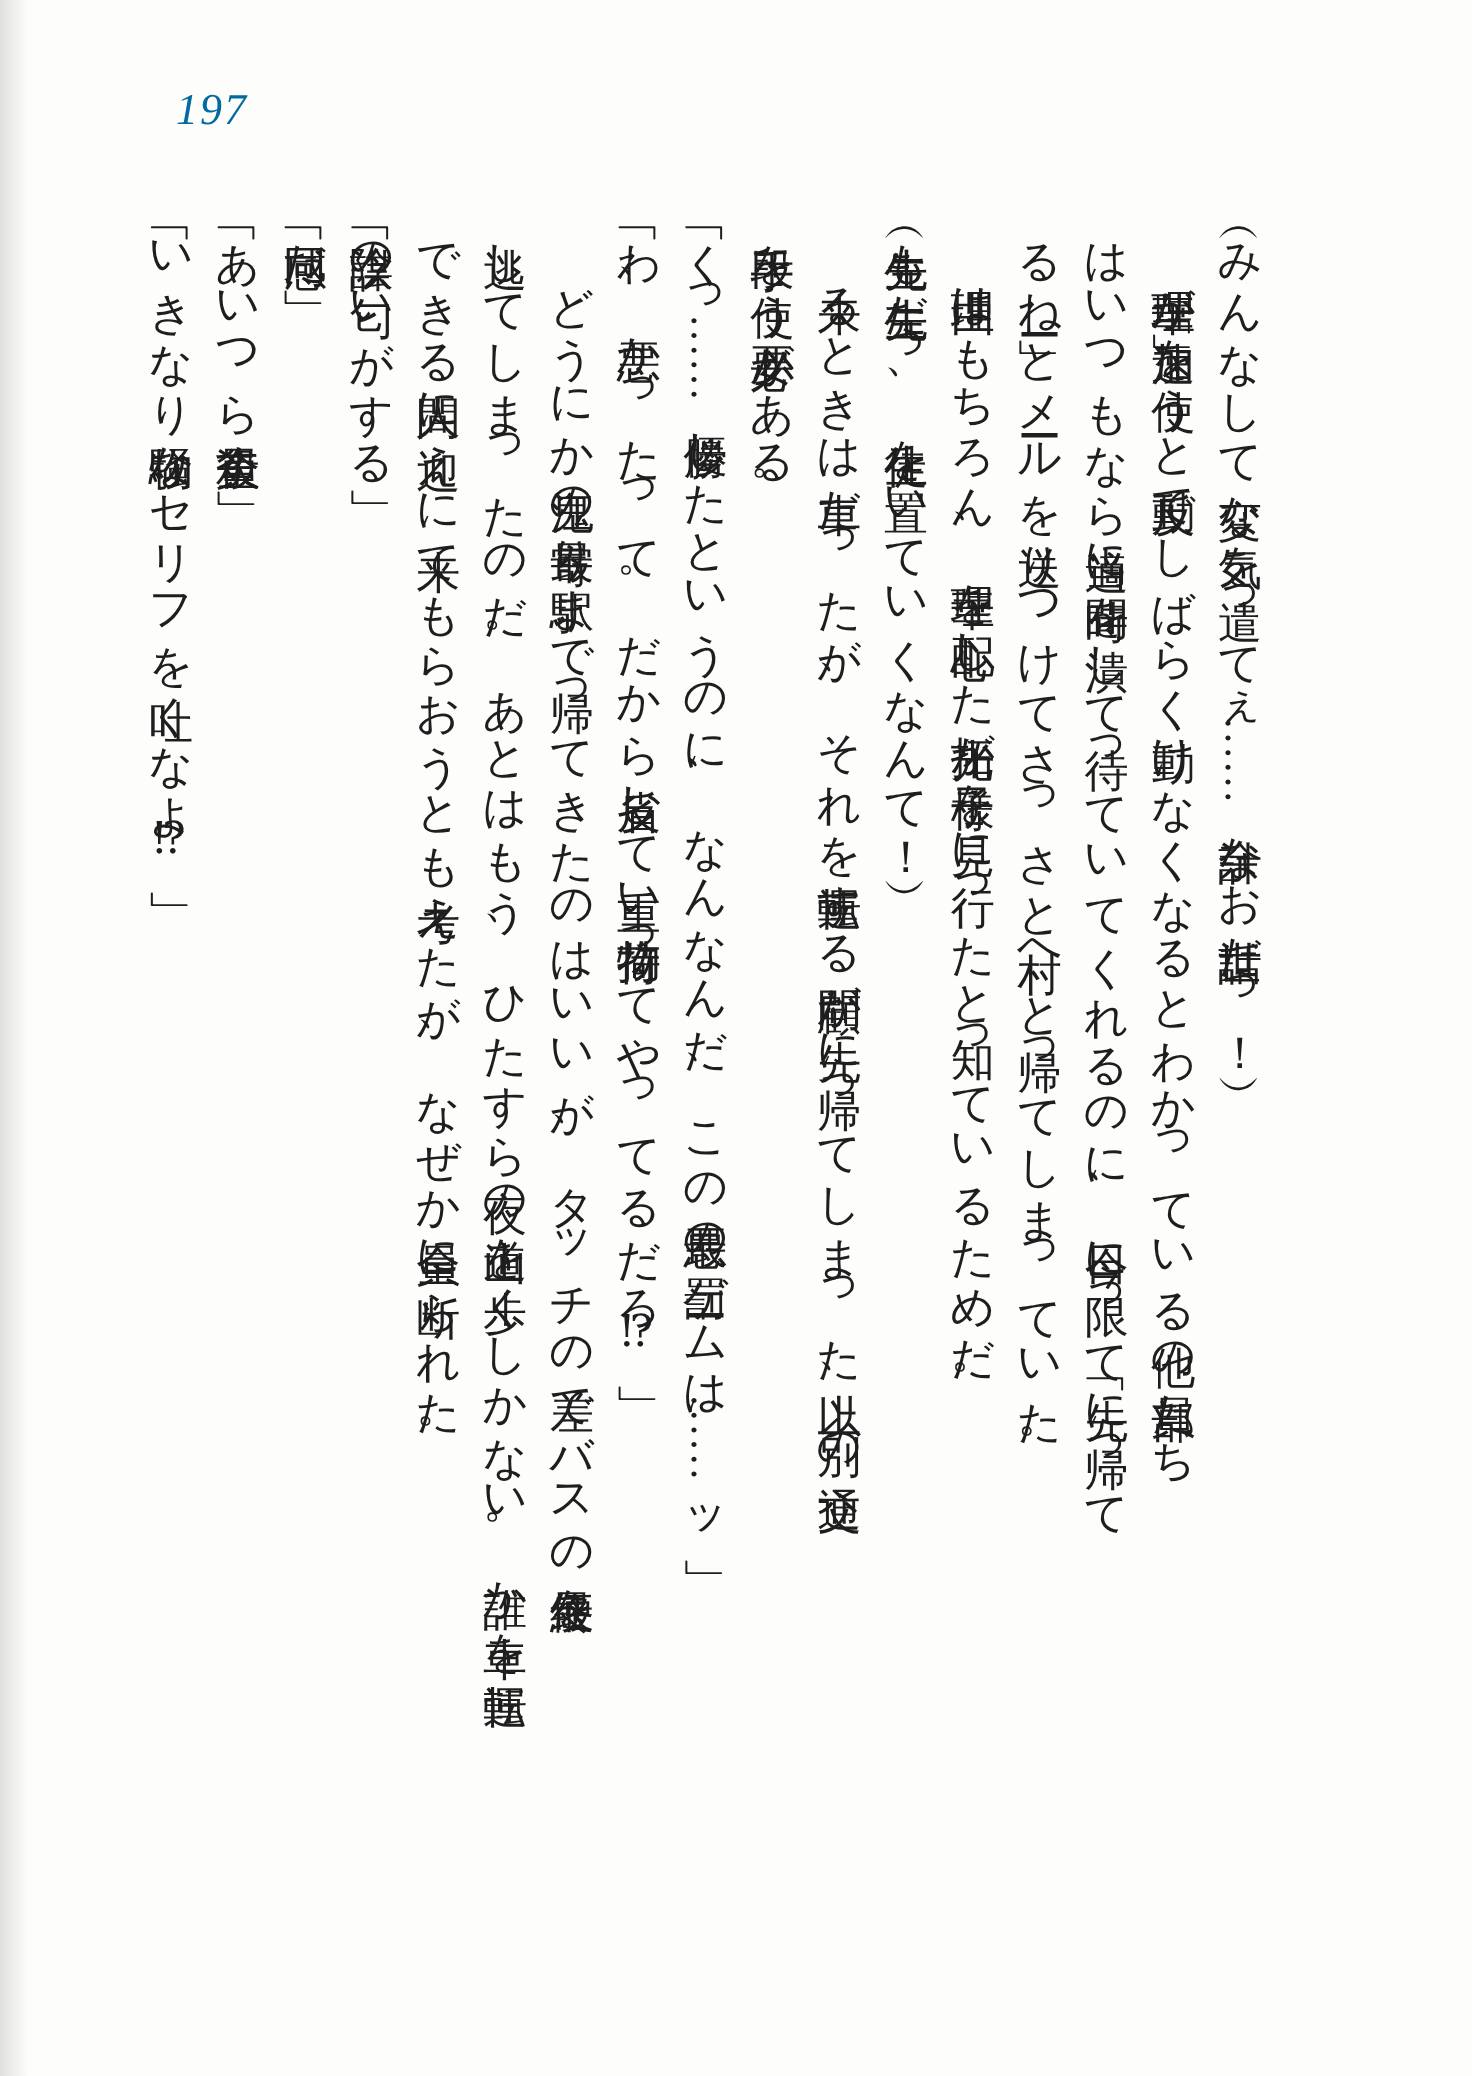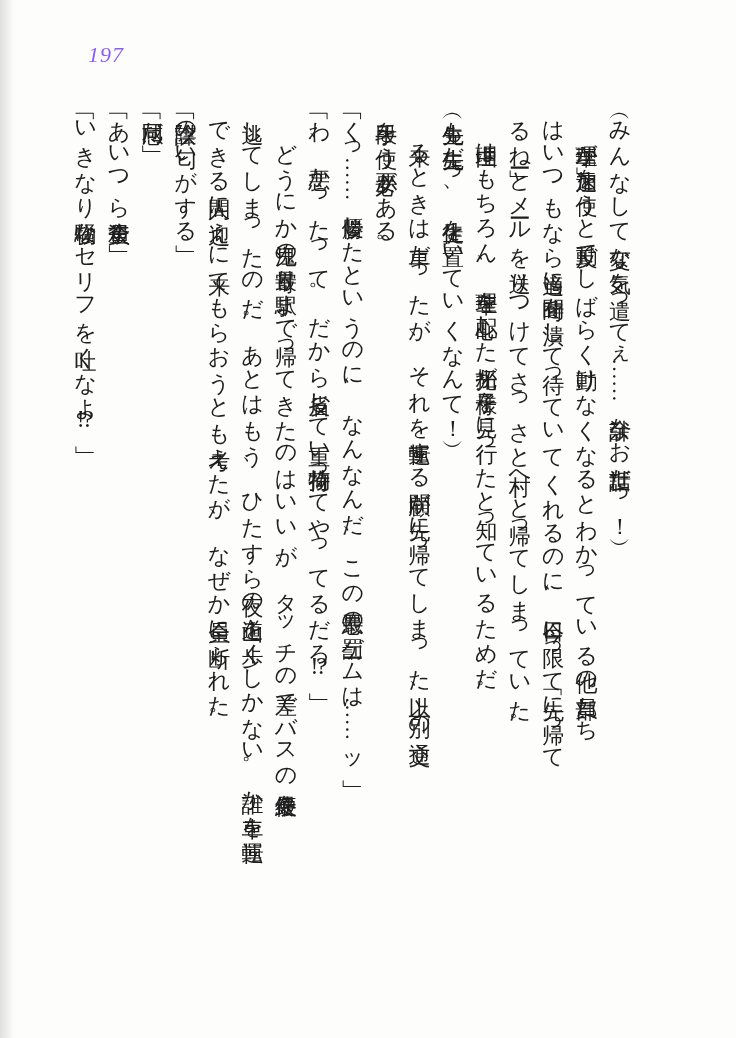--- a/index.html
+++ b/index.html
@@ -23,21 +23,21 @@
     background: linear-gradient(to right, rgba(90,90,90,0.18), rgba(90,90,90,0.0));
     pointer-events: none;
   }
   .page-number {
     position: absolute;
     left: 88px;
     top: 42px;
     font-style: italic;
     font-size: 22px;
     letter-spacing: 1px;
-    color: #8b5cf6;
+    color: #0369a1;
   }
   .text-block {
     position: absolute;
     top: 106px;
     right: 99px;
     height: 846px;
     writing-mode: vertical-rl;
     -webkit-writing-mode: vertical-rl;
     text-orientation: mixed;
     font-size: 22px;

